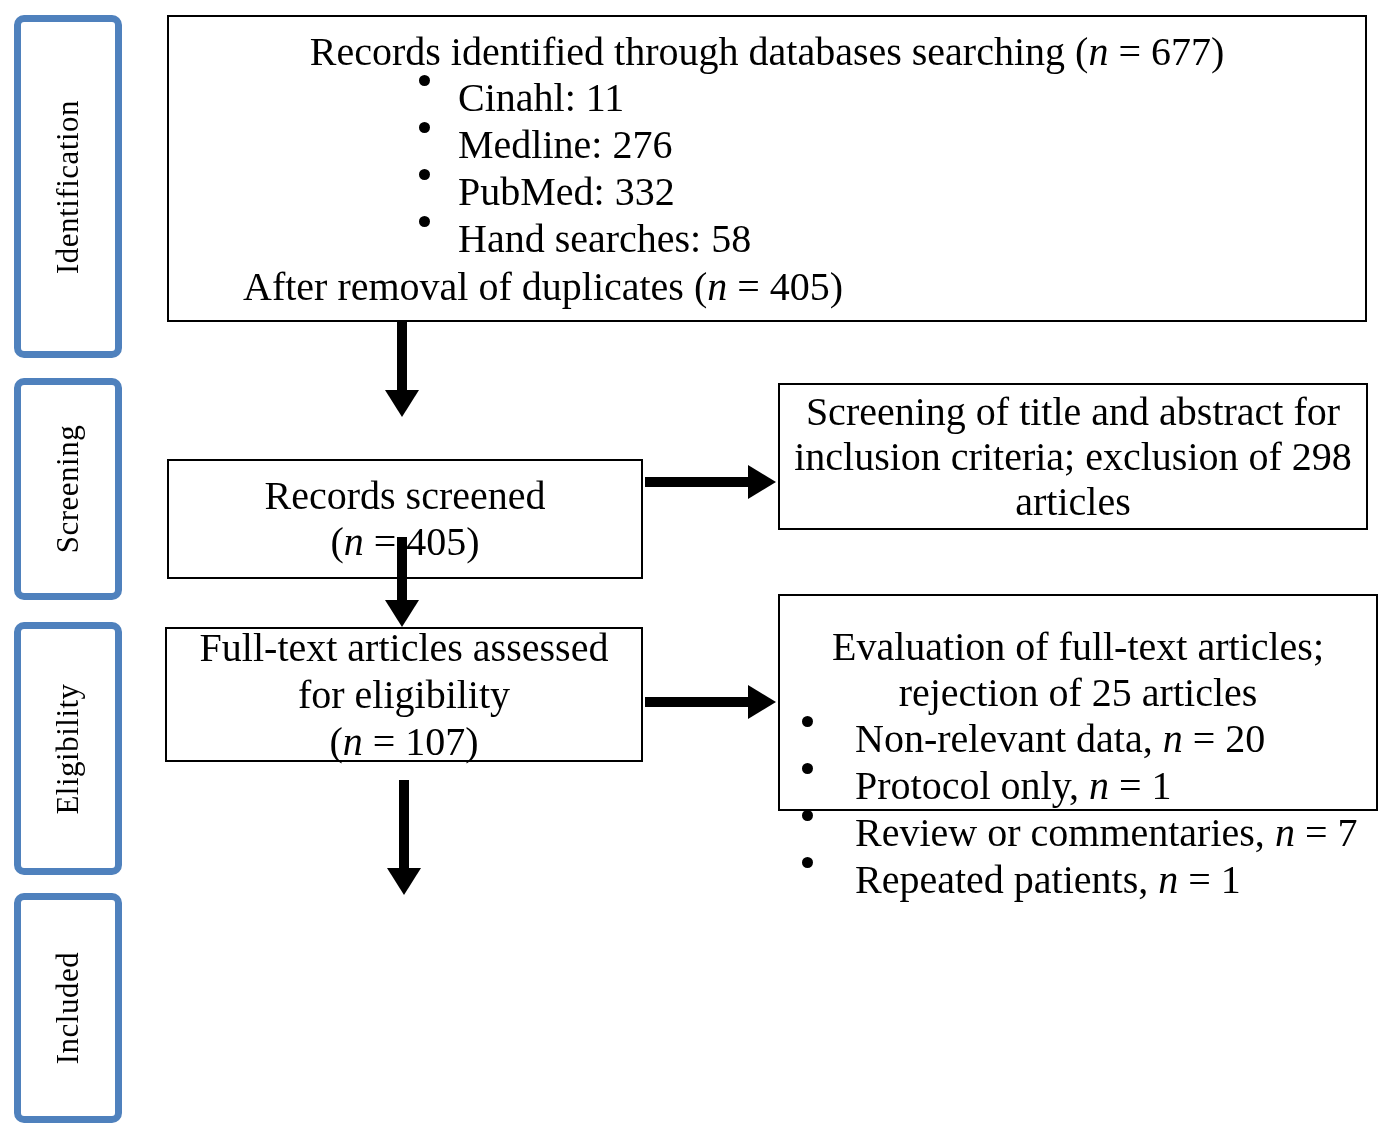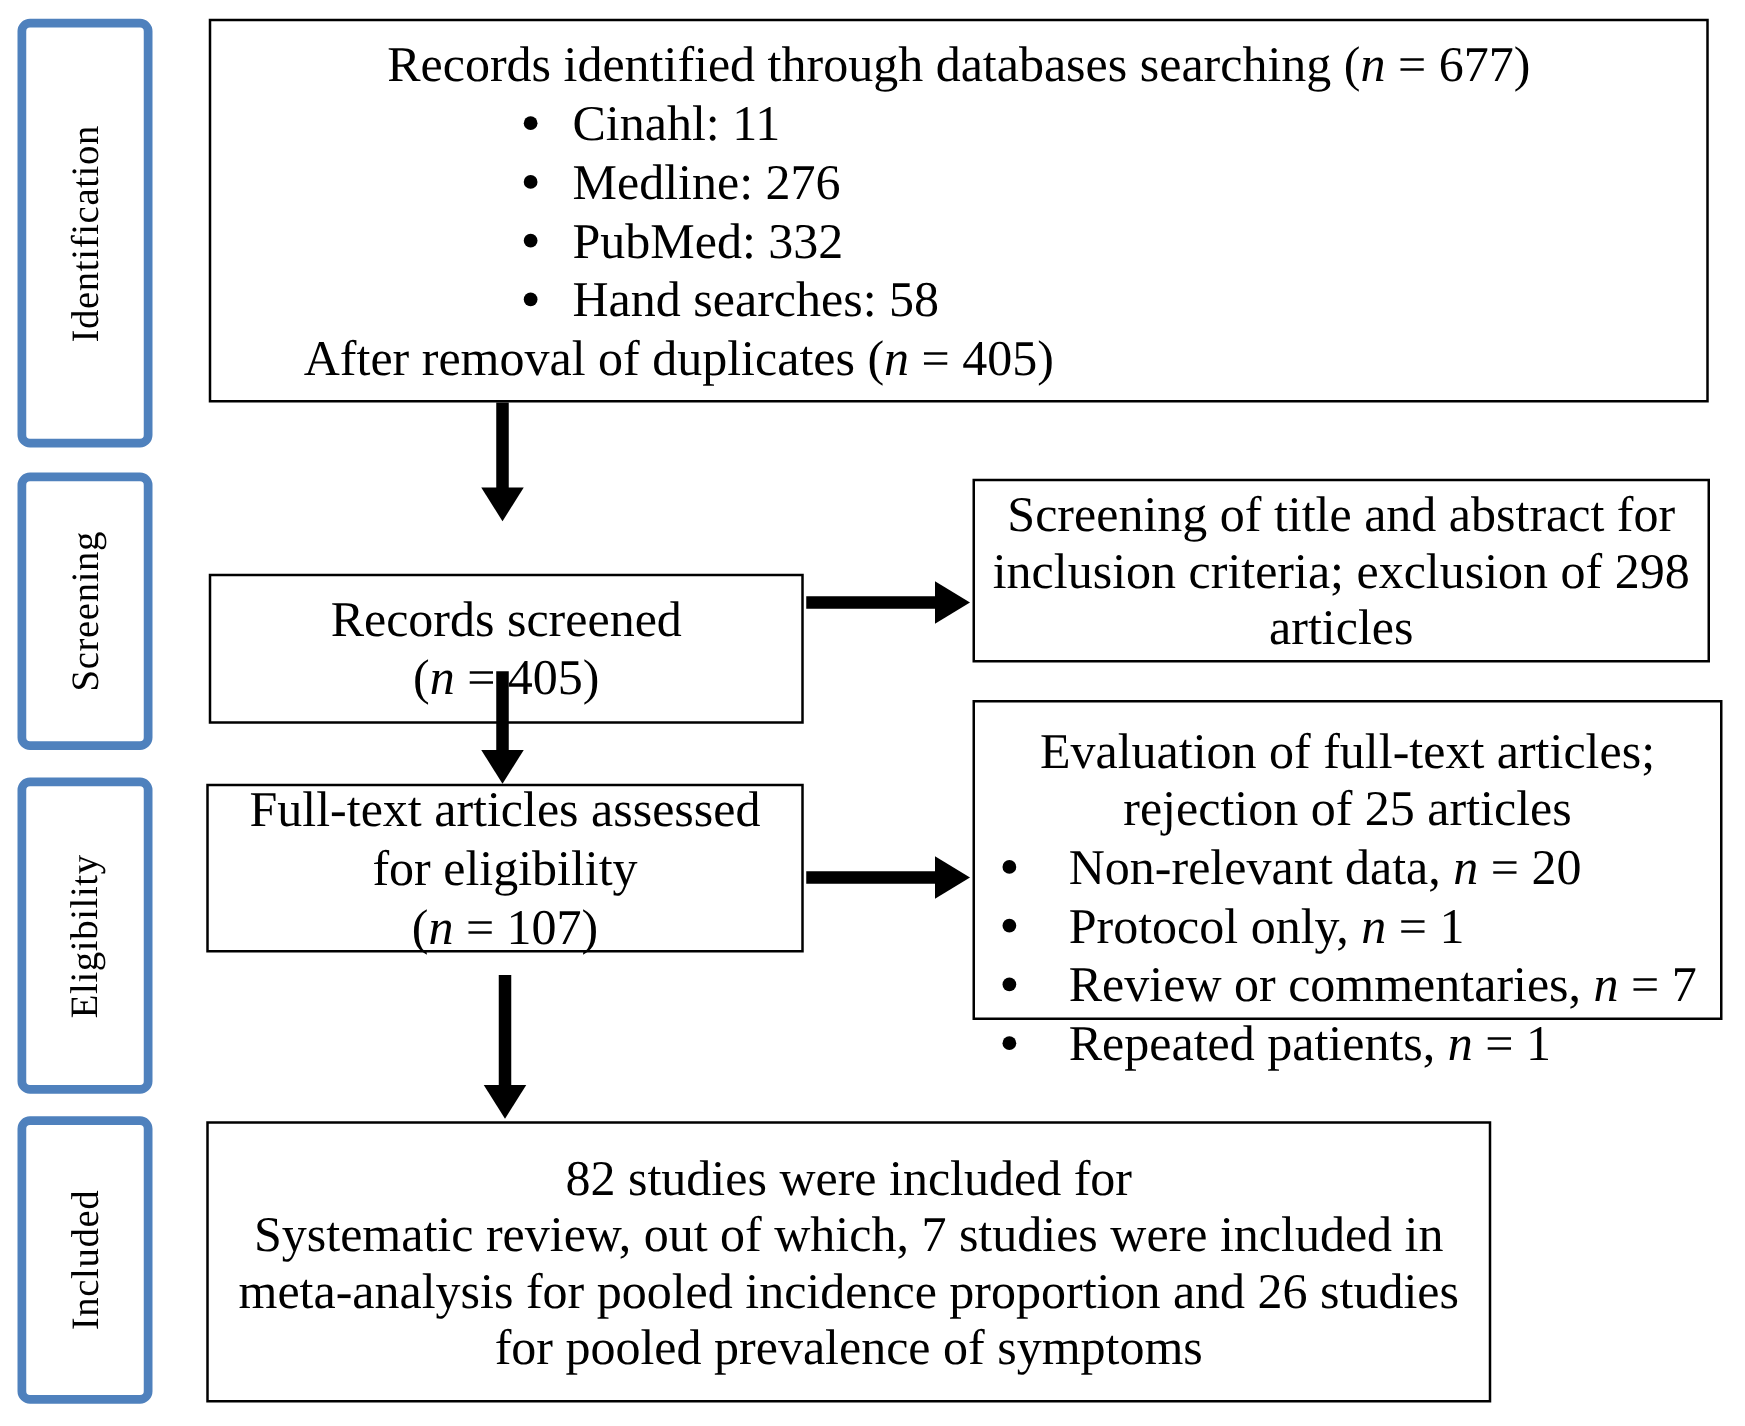--- a/index.html
+++ b/index.html
@@ -46,28 +46,28 @@
     line-height: 46px;
   }
   #box-identified { left: 167px; top: 15px; width: 1200px; height: 307px; padding-top: 12px; }
   #box-screened   { left: 167px; top: 417px; width: 476px; height: 120px;
                     display: flex; flex-direction: column; justify-content: center; text-align: center; margin-top: 42px; }
   #box-title-screening { left: 778px; top: 383px; width: 590px; height: 147px;
                     display: flex; align-items: center; justify-content: center;
                     text-align: center; padding: 0 10px; line-height: 45px; }
   #box-fulltext   { left: 165px; top: 627px; width: 478px; height: 135px;
                     display: flex; flex-direction: column; justify-content: center; text-align: center; line-height: 47px; }
-  #box-evaluation { left: 778px; top: 560px; width: 600px; height: 256px; padding-top: 16px; line-height: 46px; }
+  #box-evaluation { left: 778px; top: 594px; width: 600px; height: 217px; padding-top: 28px; line-height: 46px; }
   #box-included-studies { left: 165px; top: 897px; width: 1028px; height: 225px;
                     display: flex; flex-direction: column; justify-content: center; text-align: center; line-height: 45px; }
 
   .center-line { text-align: center; }
   .nvar { font-style: italic; }
 
-  .bullet-row { display: flex; align-items: center; height: 47px; }
+  .bullet-row { display: flex; align-items: flex-start; height: 47px; }
   #box-identified .bullet-row { margin-left: 250px; }
   #box-identified .footer-line { margin-left: 74px; height: 47px; line-height: 47px; }
   #box-evaluation .bullet-row { margin-left: 22px; height: 47px; }
   .dot {
     flex: 0 0 auto;
     width: 11px; height: 11px;
     background: #000;
     border-radius: 50%;
   }
   #box-identified .dot { margin-right: 28px; }
@@ -158,26 +158,20 @@
     <div class="bullet-row">
       <span class="dot"></span>
       <span><span>Review or commentaries, </span><span class="nvar">n</span><span> = 7</span></span>
     </div>
     <div class="bullet-row">
       <span class="dot"></span>
       <span><span>Repeated patients, </span><span class="nvar">n</span><span> = 1</span></span>
     </div>
   </div>
 
-  <div class="flow-box" id="box-included-studies">
-    <div>82 studies were included for</div>
-    <div>Systematic review, out of which, 7 studies were included in</div>
-    <div>meta-analysis for pooled incidence proportion and 26 studies</div>
-    <div>for pooled prevalence of symptoms</div>
-  </div>
 
   <div class="arrow">
     <div class="shaft-v" style="left:397px; top:322px; height:70px;"></div>
     <div class="head-down" style="left:385px; top:390px;"></div>
   </div>
   <div class="arrow">
     <div class="shaft-v" style="left:397px; top:537px; height:65px;"></div>
     <div class="head-down" style="left:385px; top:600px;"></div>
   </div>
   <div class="arrow">

